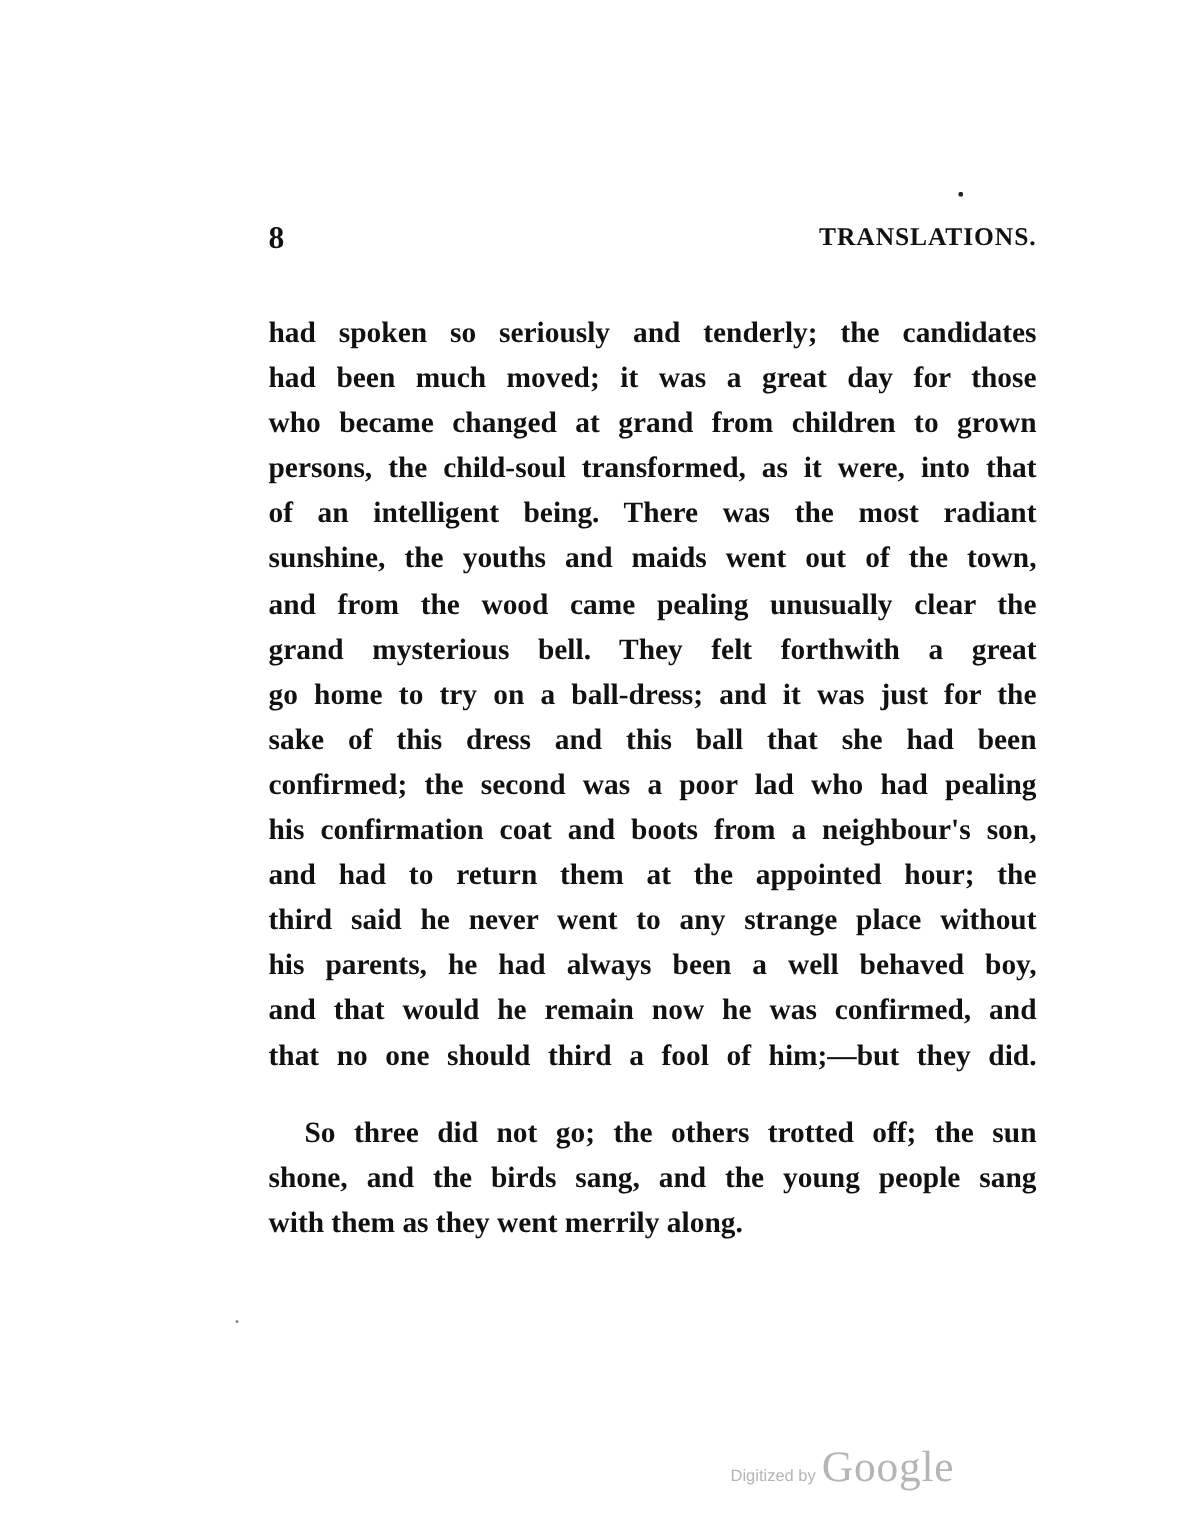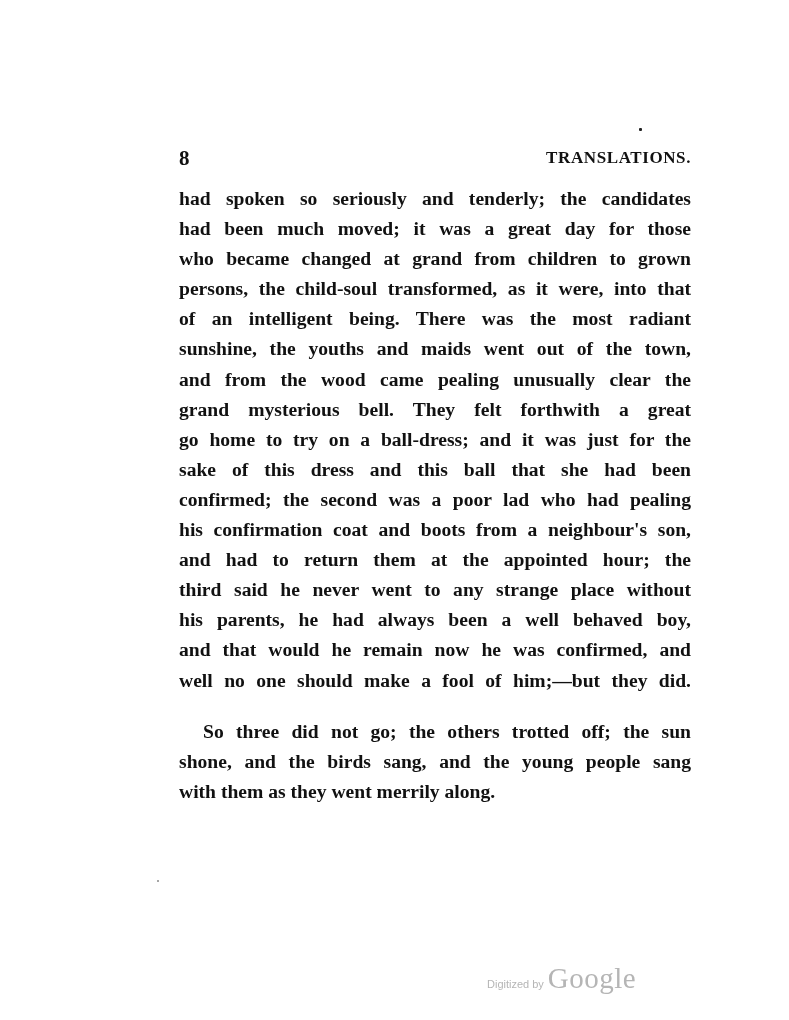--- a/index.html
+++ b/index.html
@@ -47,21 +47,21 @@
       top: 2px;
       text-align: right;
       font-family: Liberation Serif, serif;
       font-weight: bold;
       font-size: 17px;
       letter-spacing: 0.6px;
     }
     .body-text {
       position: absolute;
       left: 179px;
-      top: 184px;
+      top: 208px;
       width: 512px;
     }
     .line {
       display: block;
       height: 30.1px;
       line-height: 30.1px;
       font-family: "Liberation Serif", serif;
       font-weight: bold;
       font-size: 19.6px;
       white-space: nowrap;
@@ -122,21 +122,21 @@
       <span class="line">and from the wood came pealing unusually clear the</span>
       <span class="line">grand mysterious bell. They felt forthwith a great</span>
       <span class="line">go home to try on a ball-dress; and it was just for the</span>
       <span class="line">sake of this dress and this ball that she had been</span>
       <span class="line">confirmed; the second was a poor lad who had pealing</span>
       <span class="line">his confirmation coat and boots from a neighbour's son,</span>
       <span class="line">and had to return them at the appointed hour; the</span>
       <span class="line">third said he never went to any strange place without</span>
       <span class="line">his parents, he had always been a well behaved boy,</span>
       <span class="line">and that would he remain now he was confirmed, and</span>
-      <span class="line last" style="text-align-last: justify;">well no one should make a fool of him;—but they did.</span>
+      <span class="line last" style="text-align-last: justify;">that no one should third a fool of him;—but they did.</span>
     </div>
 
     <div class="para-gap"></div>
 
     <div>
       <span class="line indent">So three did not go; the others trotted off; the sun</span>
       <span class="line">shone, and the birds sang, and the young people sang</span>
       <span class="line last">with them as they went merrily along.</span>
     </div>
   </div>

